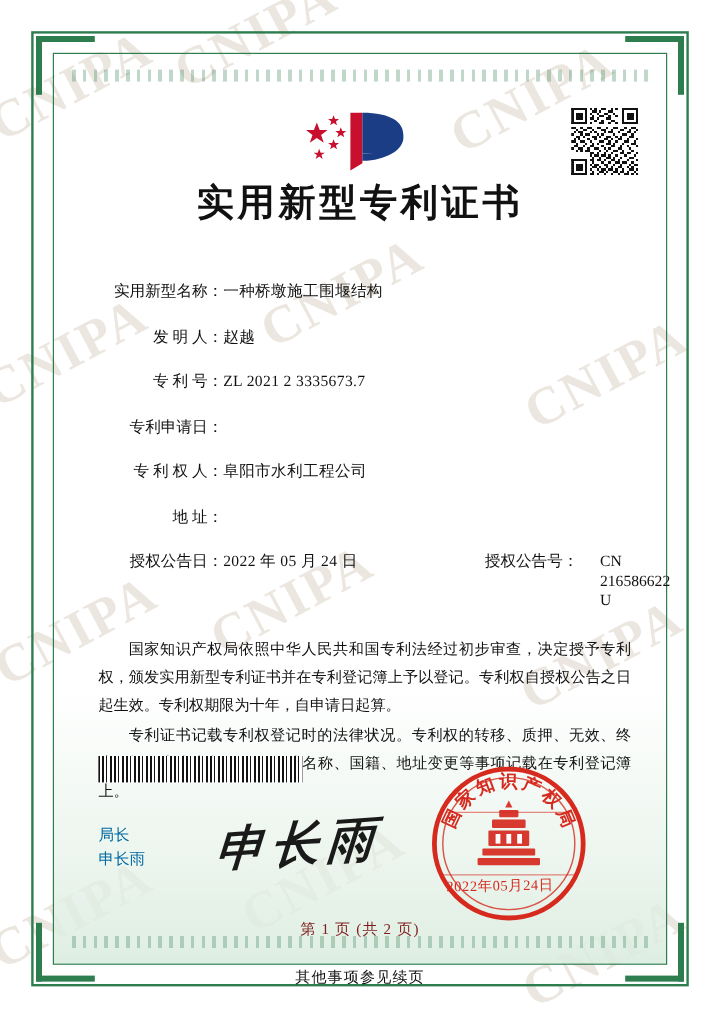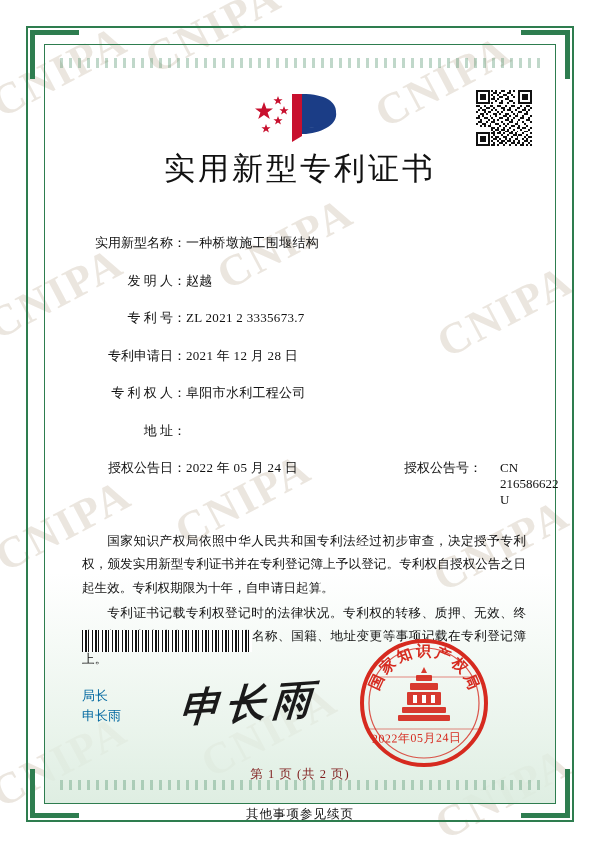--- a/index.html
+++ b/index.html
@@ -123,21 +123,21 @@
     right: 8px;
     top: 14px;
     width: 56px;
     height: 56px;
     background: #fff;
   }
 
   .title {
     text-align: center;
     font-size: 31px;
-    font-weight: normal;
+    font-weight: bold;
     letter-spacing: 3px;
     color: #111;
     margin-top: 72px;
     font-family: "DejaVu Serif", "Liberation Serif", serif;
   }
 
   .fields {
     margin-top: 44px;
     padding-left: 22px;
     padding-right: 10px;
@@ -529,21 +529,20 @@
       <div class="field">
         <div class="f-label">发 明 人：</div>
         <div class="f-value">赵越</div>
       </div>
       <div class="field">
         <div class="f-label">专 利 号：</div>
         <div class="f-value">ZL 2021 2 3335673.7</div>
       </div>
       <div class="field">
         <div class="f-label">专利申请日：</div>
-        <div class="f-value">2021 年 12 月 28 日</div>
       </div>
       <div class="field">
         <div class="f-label">专 利 权 人：</div>
         <div class="f-value">阜阳市水利工程公司</div>
       </div>
       <div class="field">
         <div class="f-label">地 址：</div>
       </div>
       <div class="field two">
         <div class="f-label">授权公告日：</div>

